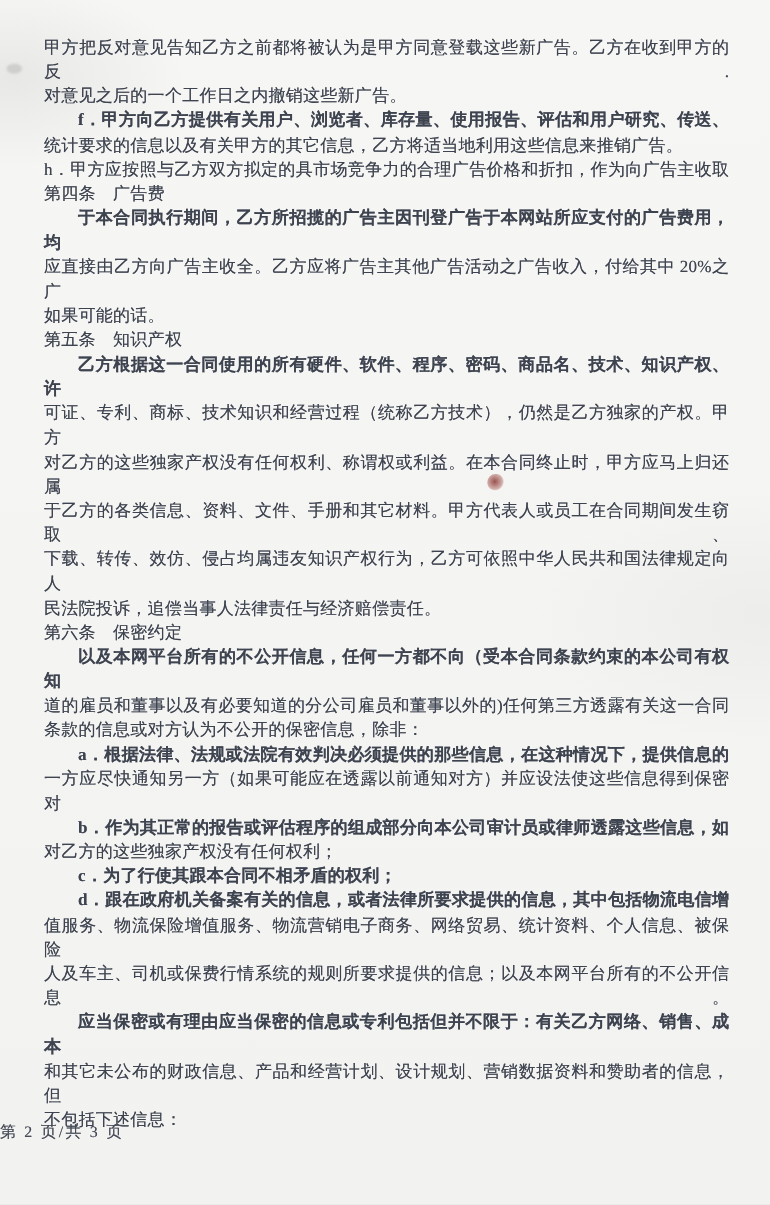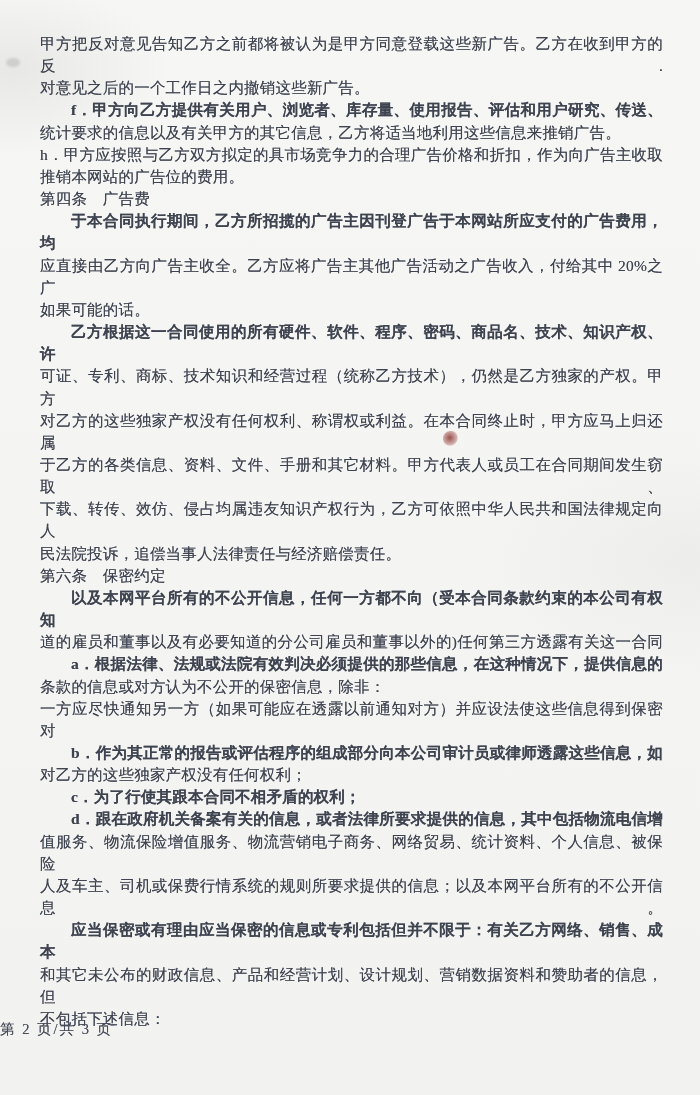--- a/index.html
+++ b/index.html
@@ -52,36 +52,36 @@
 <body>
 
 <div class="page">
   <div class="speck-1"></div>
   <div class="doc">
       <div class="line fill">甲方把反对意见告知乙方之前都将被认为是甲方同意登载这些新广告。乙方在收到甲方的反.</div>
       <div class="line">对意见之后的一个工作日之内撤销这些新广告。</div>
       <div class="line indent fill">f．甲方向乙方提供有关用户、浏览者、库存量、使用报告、评估和用户研究、传送、</div>
       <div class="line">统计要求的信息以及有关甲方的其它信息，乙方将适当地利用这些信息来推销广告。</div>
       <div class="line fill">h．甲方应按照与乙方双方拟定的具市场竞争力的合理广告价格和折扣，作为向广告主收取</div>
-      <div class="line">推销本网站的广告位的费用。</div>
       <div class="line">第四条　广告费</div>
       <div class="line indent fill">于本合同执行期间，乙方所招揽的广告主因刊登广告于本网站所应支付的广告费用，均</div>
       <div class="line fill">应直接由乙方向广告主收全。乙方应将广告主其他广告活动之广告收入，付给其中 20%之广</div>
       <div class="line">如果可能的话。</div>
+      <div class="line">第五条　知识产权</div>
       <div class="line indent fill">乙方根据这一合同使用的所有硬件、软件、程序、密码、商品名、技术、知识产权、许</div>
       <div class="line fill">可证、专利、商标、技术知识和经营过程（统称乙方技术），仍然是乙方独家的产权。甲方</div>
       <div class="line fill">对乙方的这些独家产权没有任何权利、称谓权或利益。在本合同终止时，甲方应马上归还属</div>
       <div class="line fill">于乙方的各类信息、资料、文件、手册和其它材料。甲方代表人或员工在合同期间发生窃取、</div>
       <div class="line fill">下载、转传、效仿、侵占均属违友知识产权行为，乙方可依照中华人民共和国法律规定向人</div>
       <div class="line">民法院投诉，追偿当事人法律责任与经济赔偿责任。</div>
       <div class="line">第六条　保密约定</div>
       <div class="line indent fill">以及本网平台所有的不公开信息，任何一方都不向（受本合同条款约束的本公司有权知</div>
       <div class="line fill">道的雇员和董事以及有必要知道的分公司雇员和董事以外的)任何第三方透露有关这一合同</div>
+      <div class="line">条款的信息或对方认为不公开的保密信息，除非：</div>
       <div class="line indent fill">a．根据法律、法规或法院有效判决必须提供的那些信息，在这种情况下，提供信息的</div>
-      <div class="line">条款的信息或对方认为不公开的保密信息，除非：</div>
       <div class="line fill">一方应尽快通知另一方（如果可能应在透露以前通知对方）并应设法使这些信息得到保密对</div>
       <div class="line indent fill">b．作为其正常的报告或评估程序的组成部分向本公司审计员或律师透露这些信息，如</div>
       <div class="line">对乙方的这些独家产权没有任何权利；</div>
       <div class="line indent">c．为了行使其跟本合同不相矛盾的权利；</div>
       <div class="line indent fill">d．跟在政府机关备案有关的信息，或者法律所要求提供的信息，其中包括物流电信增</div>
       <div class="line fill">值服务、物流保险增值服务、物流营销电子商务、网络贸易、统计资料、个人信息、被保险</div>
       <div class="line fill">人及车主、司机或保费行情系统的规则所要求提供的信息；以及本网平台所有的不公开信息。</div>
       <div class="line indent fill">应当保密或有理由应当保密的信息或专利包括但并不限于：有关乙方网络、销售、成本</div>
       <div class="line fill">和其它未公布的财政信息、产品和经营计划、设计规划、营销数据资料和赞助者的信息，但</div>
       <div class="line">不包括下述信息：</div>

